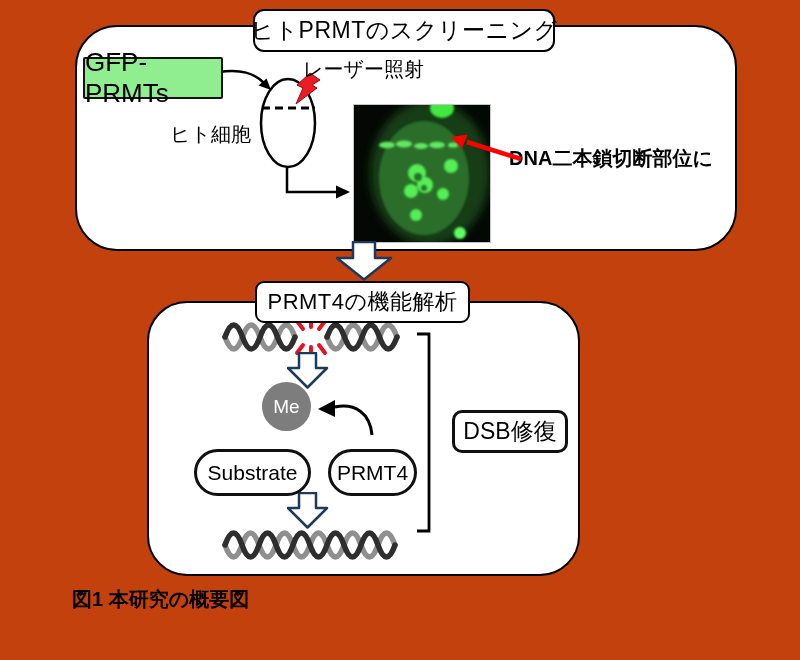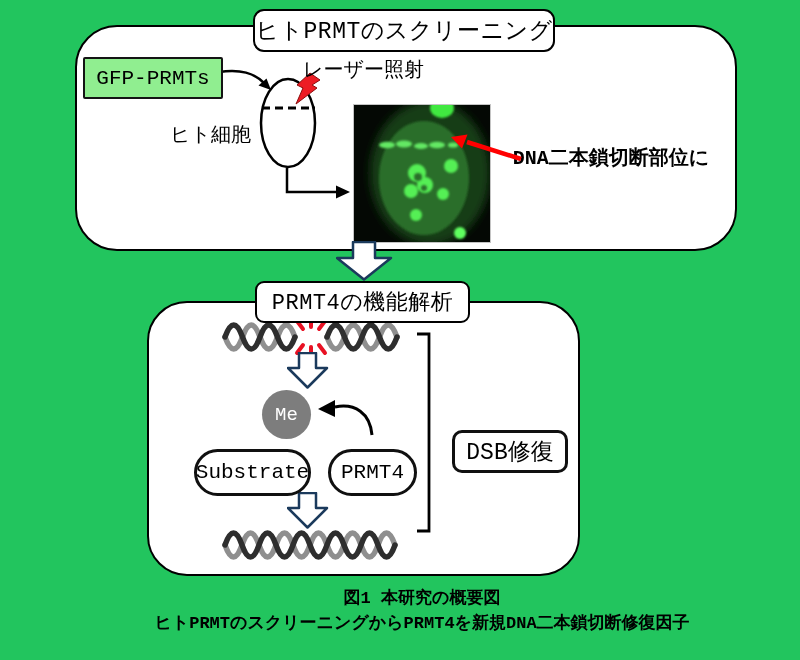--- a/index.html
+++ b/index.html
@@ -1,62 +1,62 @@
 <!DOCTYPE html>
 <html><head>
 <meta charset="utf-8">
 <style>
   html,body{margin:0;padding:0;background:#fff;}
   #canvas{
-    position:relative;width:800px;height:660px;background:#22c55e;
-    font-family:Liberation Mono, monospace;color:#000;overflow:hidden;
+    position:relative;width:800px;height:660px;background:#c2410c;
+    font-family:Liberation Sans, sans-serif;color:#000;overflow:hidden;
   }
   .abs{position:absolute;}
   .panel{
     position:absolute;border:2.5px solid #000;border-radius:42px;background:#fff;
   }
   .titlebox{
     position:absolute;border:2.5px solid #000;border-radius:11px;background:#fff;
     display:flex;align-items:center;justify-content:center;
     font-size:23px;font-weight:500;letter-spacing:.5px;white-space:nowrap;z-index:5;
   }
   .lbl{position:absolute;font-weight:500;white-space:nowrap;}
   #gfp-box{
     position:absolute;left:83px;top:57px;width:136px;height:38px;
     background:#90EE90;border:2.5px solid #141414;border-radius:2px;
     display:flex;align-items:center;justify-content:center;
-    font-size:21px;font-weight:500;z-index:4;
+    font-size:26px;font-weight:500;z-index:4;
   }
   #micrograph-wrap{
     position:absolute;left:353px;top:104px;width:136px;height:137px;
     border:1px solid #c4c4c4;box-sizing:content-box;background:#040804;
   }
   .pill{
     position:absolute;border:3.5px solid #101010;border-radius:24px;background:#fff;
     display:flex;align-items:center;justify-content:center;
     font-size:21px;font-weight:500;box-sizing:border-box;z-index:4;margin-top:13px;
   }
   #me-circle{
-    position:absolute;left:262px;top:390px;width:49px;height:49px;border-radius:50%;
+    position:absolute;left:262px;top:382px;width:49px;height:49px;border-radius:50%;
     background:#7d7d7d;color:#fff;display:flex;align-items:center;justify-content:center;
     font-size:19px;font-weight:500;z-index:5;
   }
   #dsb-box{
     position:absolute;left:452px;top:410px;width:116px;height:43px;
     border:3.5px solid #101010;border-radius:10px;background:#fff;
     display:flex;align-items:center;justify-content:center;
-    font-size:23px;font-weight:500;box-sizing:border-box;margin-top:20px;
+    font-size:23px;font-weight:500;box-sizing:border-box;
   }
   #micro-caption{
     position:absolute;left:488px;top:146px;width:246px;text-align:center;
     font-size:20px;font-weight:600;line-height:25px;
   }
   #figure-caption{
     position:absolute;left:72px;top:587px;width:700px;
-    font-size:17px;font-weight:600;line-height:24.5px;text-align:center;
+    font-size:20px;font-weight:600;line-height:24.5px;
   }
   svg{display:block;}
 </style>
 </head>
 <body>
 
 <div id="canvas">
 
   <div class="panel" style="left:75px;top:25px;width:658px;height:222px;"></div>
 
@@ -195,16 +195,15 @@
 
   <svg class="abs" style="left:220px;top:523px;" width="185" height="46" viewBox="0 0 185 46">
     <g transform="translate(5,22)" stroke-linecap="round" fill="none">
       <path d="M0,0 Q8.5,24 17,0 T34,0 T51,0 T68,0 T85,0 T102,0 T119,0 T136,0 T153,0 T170,0" stroke="#8F8F8F" stroke-width="5.5"></path>
       <path d="M0,0 Q8.5,-24 17,0 T34,0 T51,0 T68,0 T85,0 T102,0 T119,0 T136,0 T153,0 T170,0" stroke="#2E2E2E" stroke-width="5.5"></path>
     </g>
   </svg>
 
   <div id="figure-caption">
     <div>図1 本研究の概要図</div>
-    <div>ヒトPRMTのスクリーニングからPRMT4を新規DNA二本鎖切断修復因子</div>
   </div>
 
 </div>
 
 </body></html>

